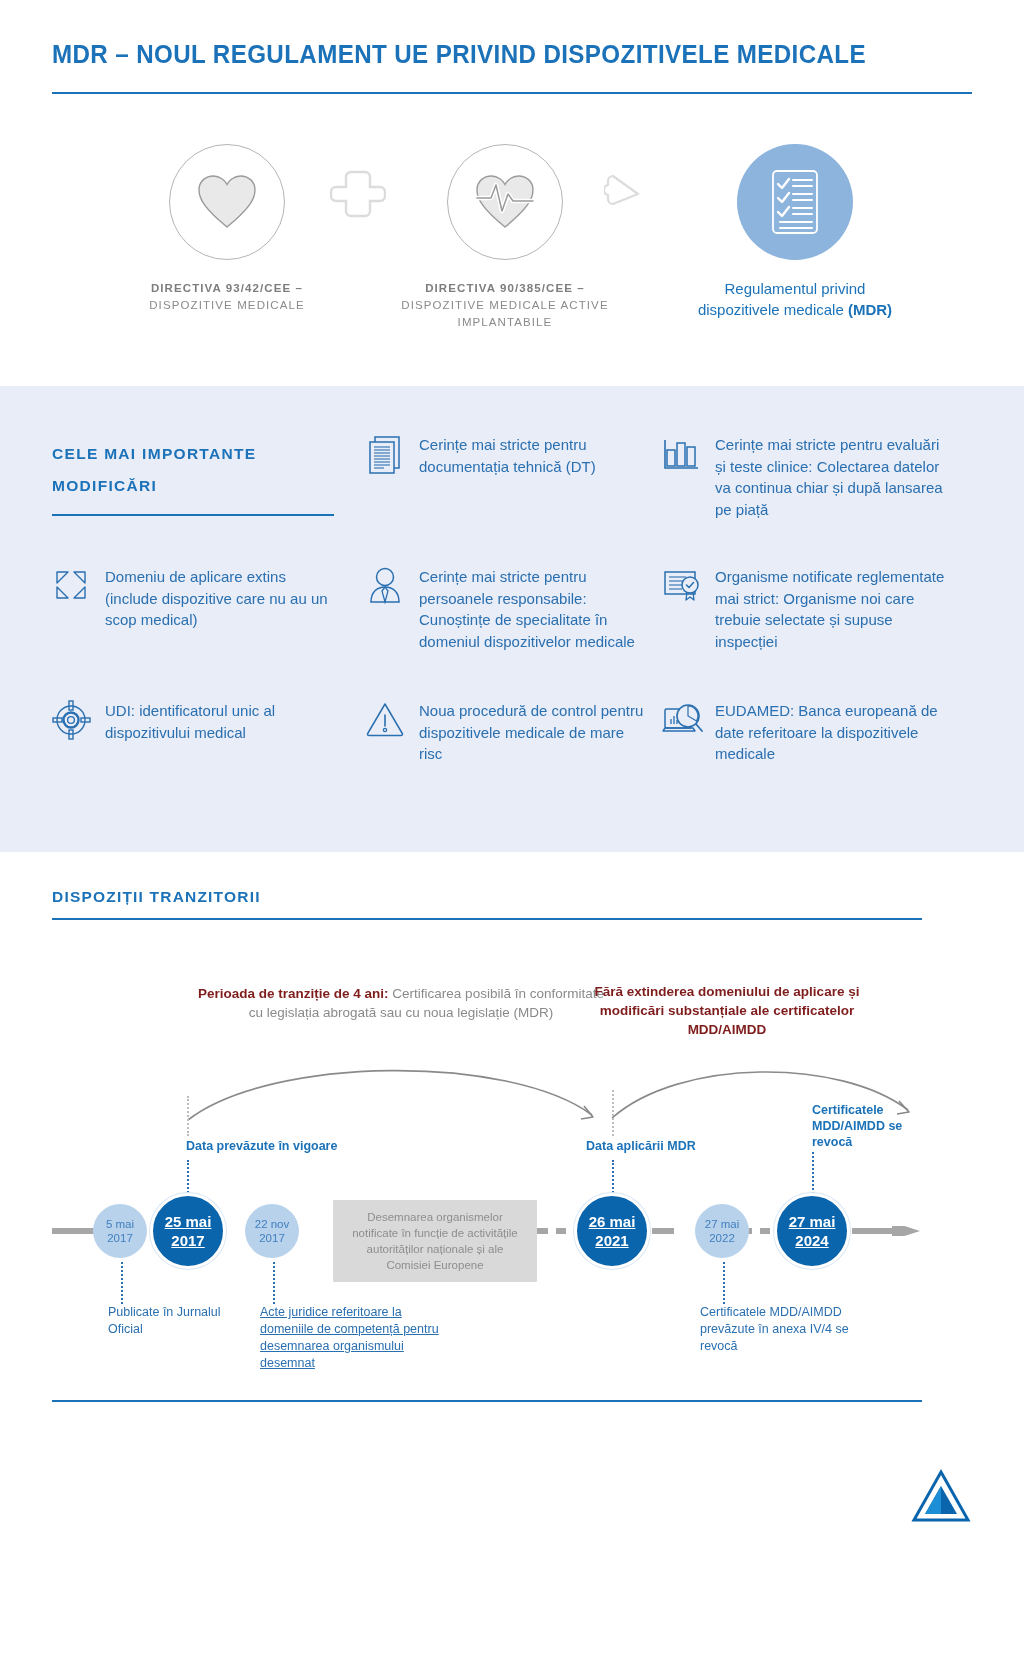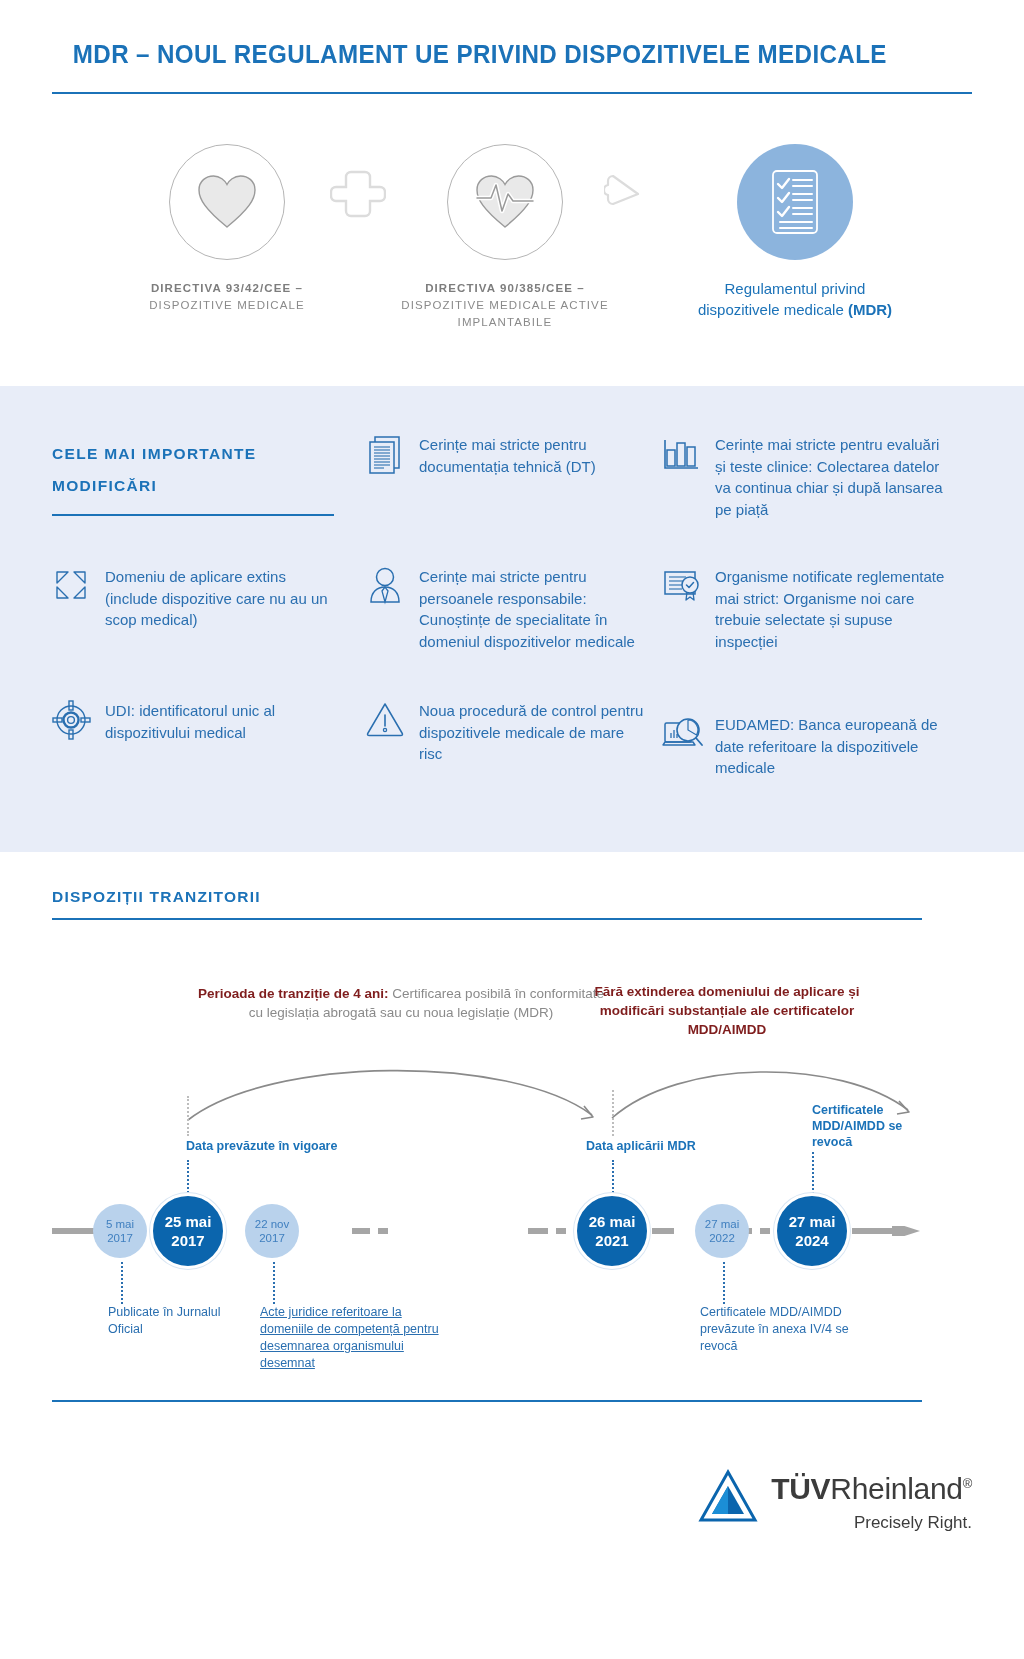--- a/index.html
+++ b/index.html
@@ -6,21 +6,21 @@
   body{
     width:1024px;
     font-family:"Liberation Sans","DejaVu Sans",sans-serif;
     background:#ffffff;
     color:#5a5a5a;
     -webkit-font-smoothing:antialiased;
   }
   .page{position:relative;width:1024px;height:1659px;overflow:hidden;background:#fff;}
 
   
-  .header{padding:38px 52px 8px 52px;text-align:center;}
+  .header{padding:38px 52px 8px 52px;}
   .header h1{
     margin:0;
     font-size:26px;
     line-height:32px;
     letter-spacing:.4px;
     font-weight:bold;
     color:#1b72b8;
     font-family:"Liberation Sans Narrow","Liberation Sans",sans-serif;
     transform:scaleX(.93);
     transform-origin:left center;
@@ -105,20 +105,21 @@
   }
   .node.small{
     width:54px;height:54px;background:#b9d2ec;color:#3f7fbf;
     font-size:11.5px;line-height:14px;
   }
   .node.big{
     width:76px;height:76px;background:#0b65ad;color:#fff;
     font-size:15px;font-weight:bold;line-height:19px;
     border:3px solid #fff;
     box-shadow:0 0 0 1px #d9e6f3;
+    text-decoration:underline;
   }
   .greybox{
     position:absolute;background:#d9d9d9;color:#8e8e8e;
     font-size:11.5px;line-height:16px;text-align:center;
     padding:9px 10px;box-sizing:border-box;border-radius:1px;
   }
   .foot{position:absolute;font-size:12.5px;line-height:17px;color:#2a6fb0;}
   .dotline{position:absolute;border-left:2px dotted #2a6fb0;}
   .dotline.grey{border-left:2px dotted #bdbdbd;}
 
@@ -312,21 +313,21 @@
         <span class="ico">
           <svg width="40" height="42" viewBox="0 0 40 42" aria-hidden="true">
             <path d="M19 4 L36 33 Q37.5 35.5 34.5 35.5 L3.5 35.5 Q0.5 35.5 2 33 Z" fill="none" stroke="#2a6fb0" stroke-width="1.5" stroke-linejoin="round"></path>
             <line x1="19" y1="15" x2="19" y2="26" stroke="#2a6fb0" stroke-width="1.6" stroke-linecap="round"></line>
             <circle cx="19" cy="30" r="1.6" fill="none" stroke="#2a6fb0" stroke-width="1.3"></circle>
           </svg>
         </span>
         <span class="txt">Noua procedură de control pentru dispozitivele medicale de mare risc</span>
       </div>
 
-      <div class="chg" style="left:662px;top:328px;">
+      <div class="chg" style="left:662px;top:314px;">
         <span class="ico">
           <svg width="44" height="42" viewBox="0 0 44 42" aria-hidden="true">
             <rect x="3" y="9" width="26" height="19" rx="1.5" fill="none" stroke="#2a6fb0" stroke-width="1.5"></rect>
             <path d="M1 31 H33 L31 28 H3 Z" fill="none" stroke="#2a6fb0" stroke-width="1.4" stroke-linejoin="round"></path>
             <g stroke="#2a6fb0" stroke-width="1.3">
               <line x1="9" y1="24" x2="9" y2="19"></line>
               <line x1="12" y1="24" x2="12" y2="16"></line>
               <line x1="15" y1="24" x2="15" y2="20"></line>
             </g>
             <circle cx="26" cy="16" r="11" fill="#e8edf8" stroke="#2a6fb0" stroke-width="1.6"></circle>
@@ -397,38 +398,33 @@
   <div class="node big" style="left:574px;top:1193px;">
     <span><span>26 mai</span><br><span>2021</span></span>
   </div>
   <div class="node small" style="left:695px;top:1204px;">
     <span><span>27 mai</span><br><span>2022</span></span>
   </div>
   <div class="node big" style="left:774px;top:1193px;">
     <span><span>27 mai</span><br><span>2024</span></span>
   </div>
 
+  <div class="greybox" style="left:333px;top:1200px;width:204px;">Desemnarea organismelor notificate în funcție de activitățile autorităților naționale și ale Comisiei Europene</div>
 
   <div class="dotline" style="left:121px;top:1262px;height:42px;"></div>
   <div class="dotline" style="left:273px;top:1262px;height:42px;"></div>
   <div class="dotline" style="left:723px;top:1262px;height:42px;"></div>
 
   <div class="foot" style="left:108px;top:1304px;width:120px;">Publicate în Jurnalul Oficial</div>
   <div class="foot" style="left:260px;top:1304px;width:180px;text-decoration:underline;">Acte juridice referitoare la domeniile de competență pentru desemnarea organismului desemnat</div>
   <div class="foot" style="left:700px;top:1304px;width:160px;">Certificatele MDD/AIMDD prevăzute în anexa IV/4 se revocă</div>
 
   <div class="bottom-rule"></div>
 
   <div class="logo">
     <svg width="62" height="58" viewBox="0 0 62 58" aria-hidden="true">
       <path d="M31 4 L58 52 L4 52 Z" fill="none" stroke="#0b65ad" stroke-width="3"></path>
       <path d="M31 18 L47 46 L15 46 Z" fill="#0b65ad"></path>
       <path d="M31 18 L31 46 L15 46 Z" fill="#1b8ed6"></path>
     </svg>
-    <div>
-      <div class="logo-text">
-        <span class="lt-b">TÜV</span><span>Rheinland</span><span class="logo-reg">®</span>
-      </div>
-      <div class="logo-tag">Precisely Right.</div>
-    </div>
   </div>
 
 </div>
 
 </body></html>

